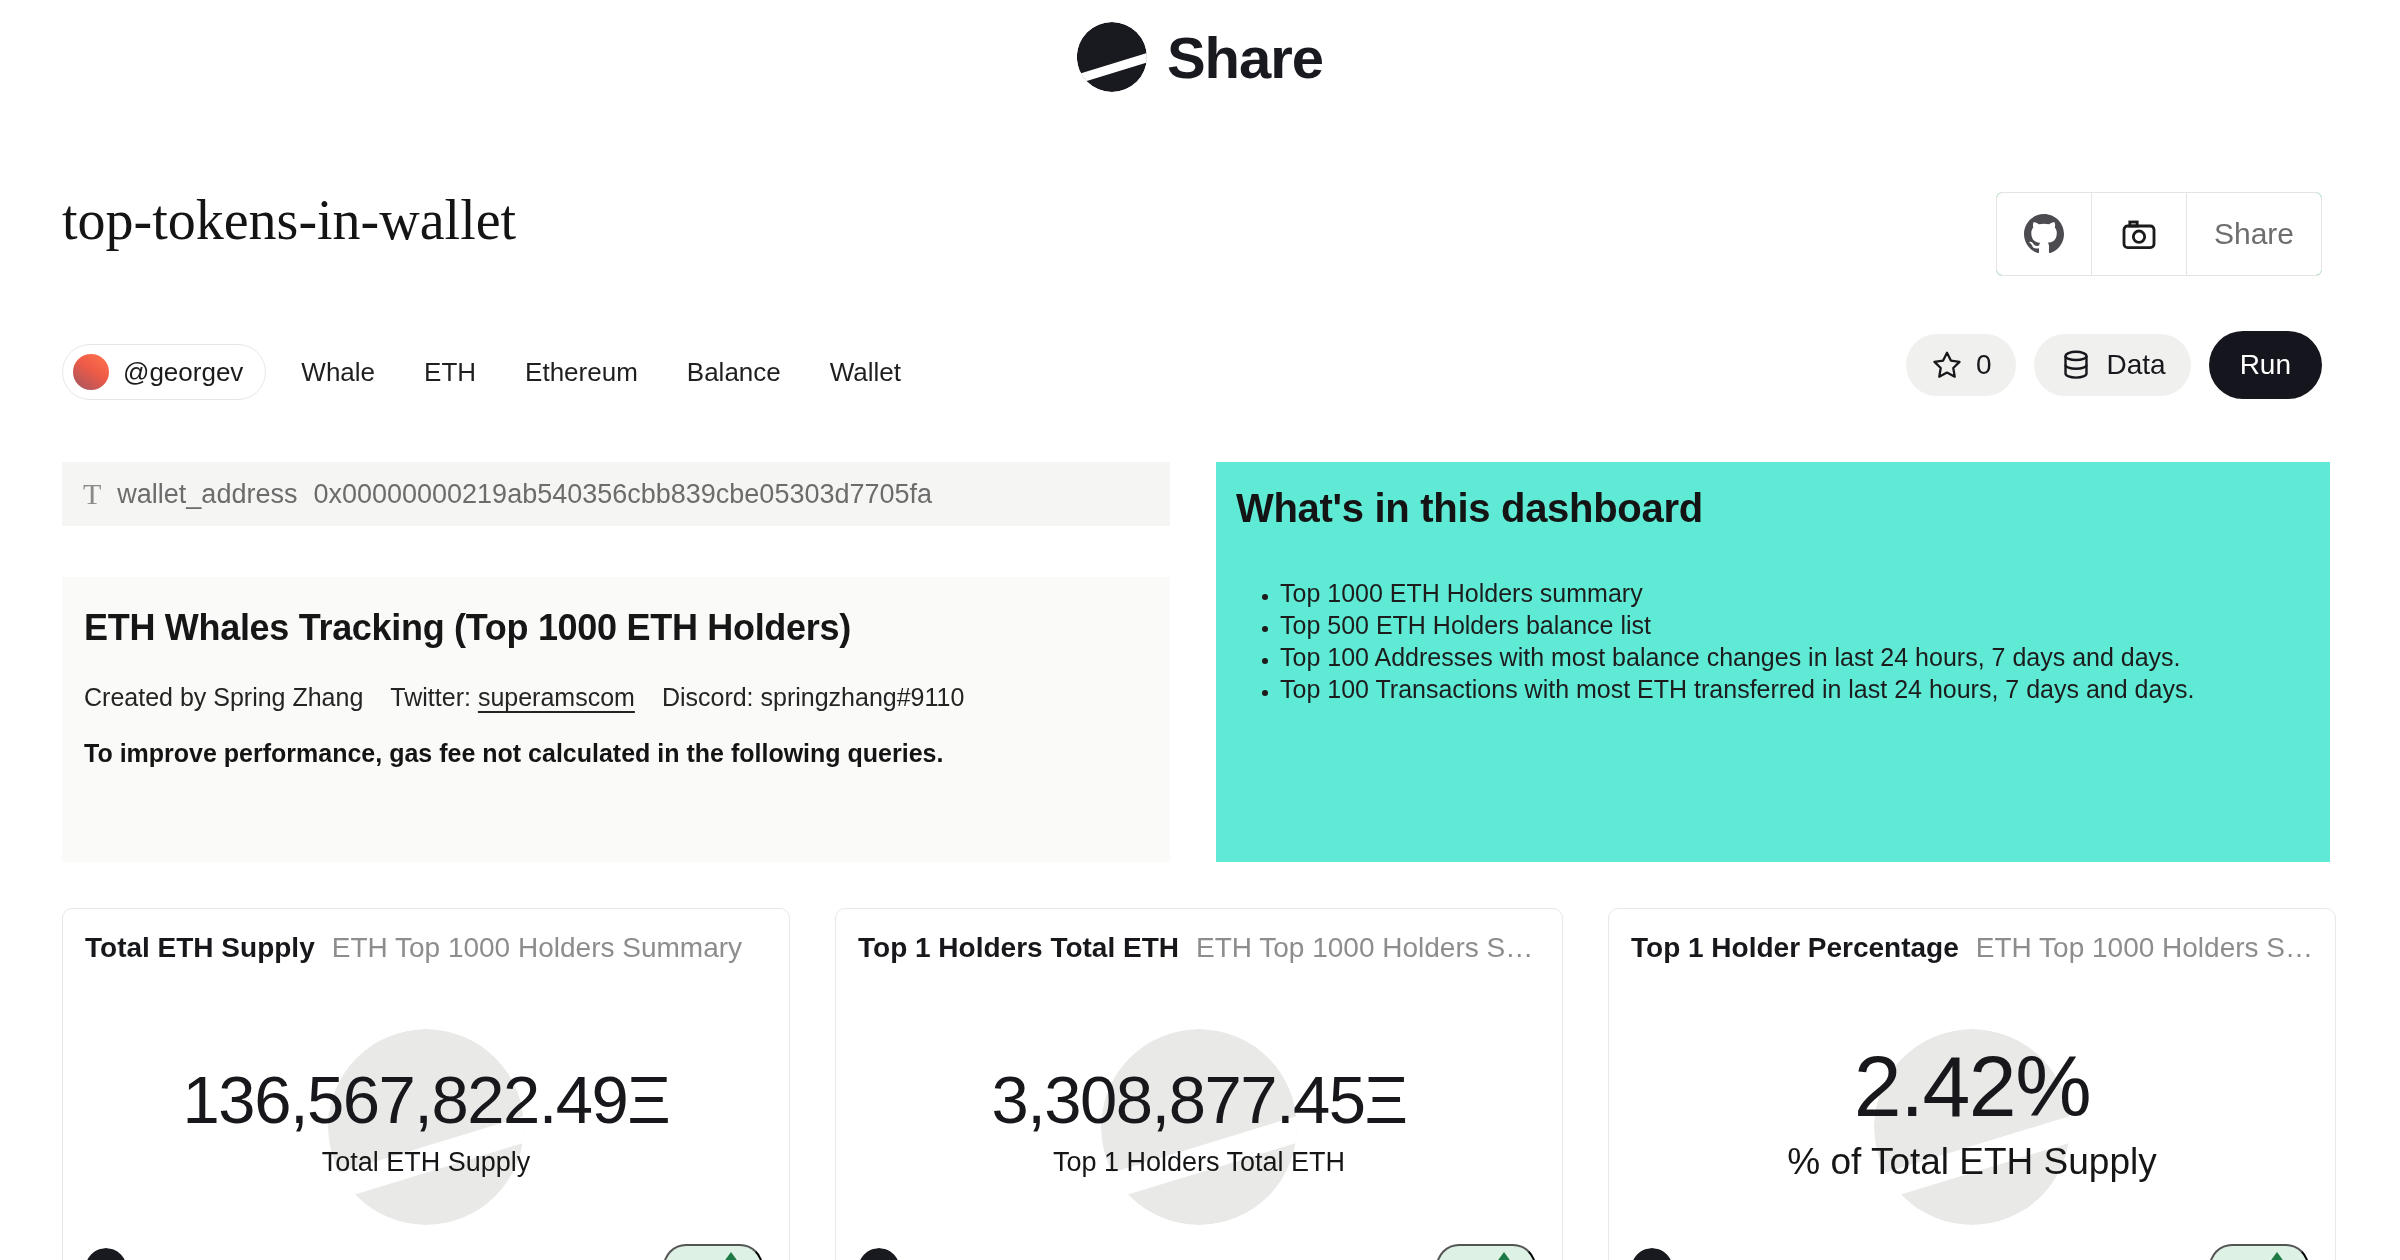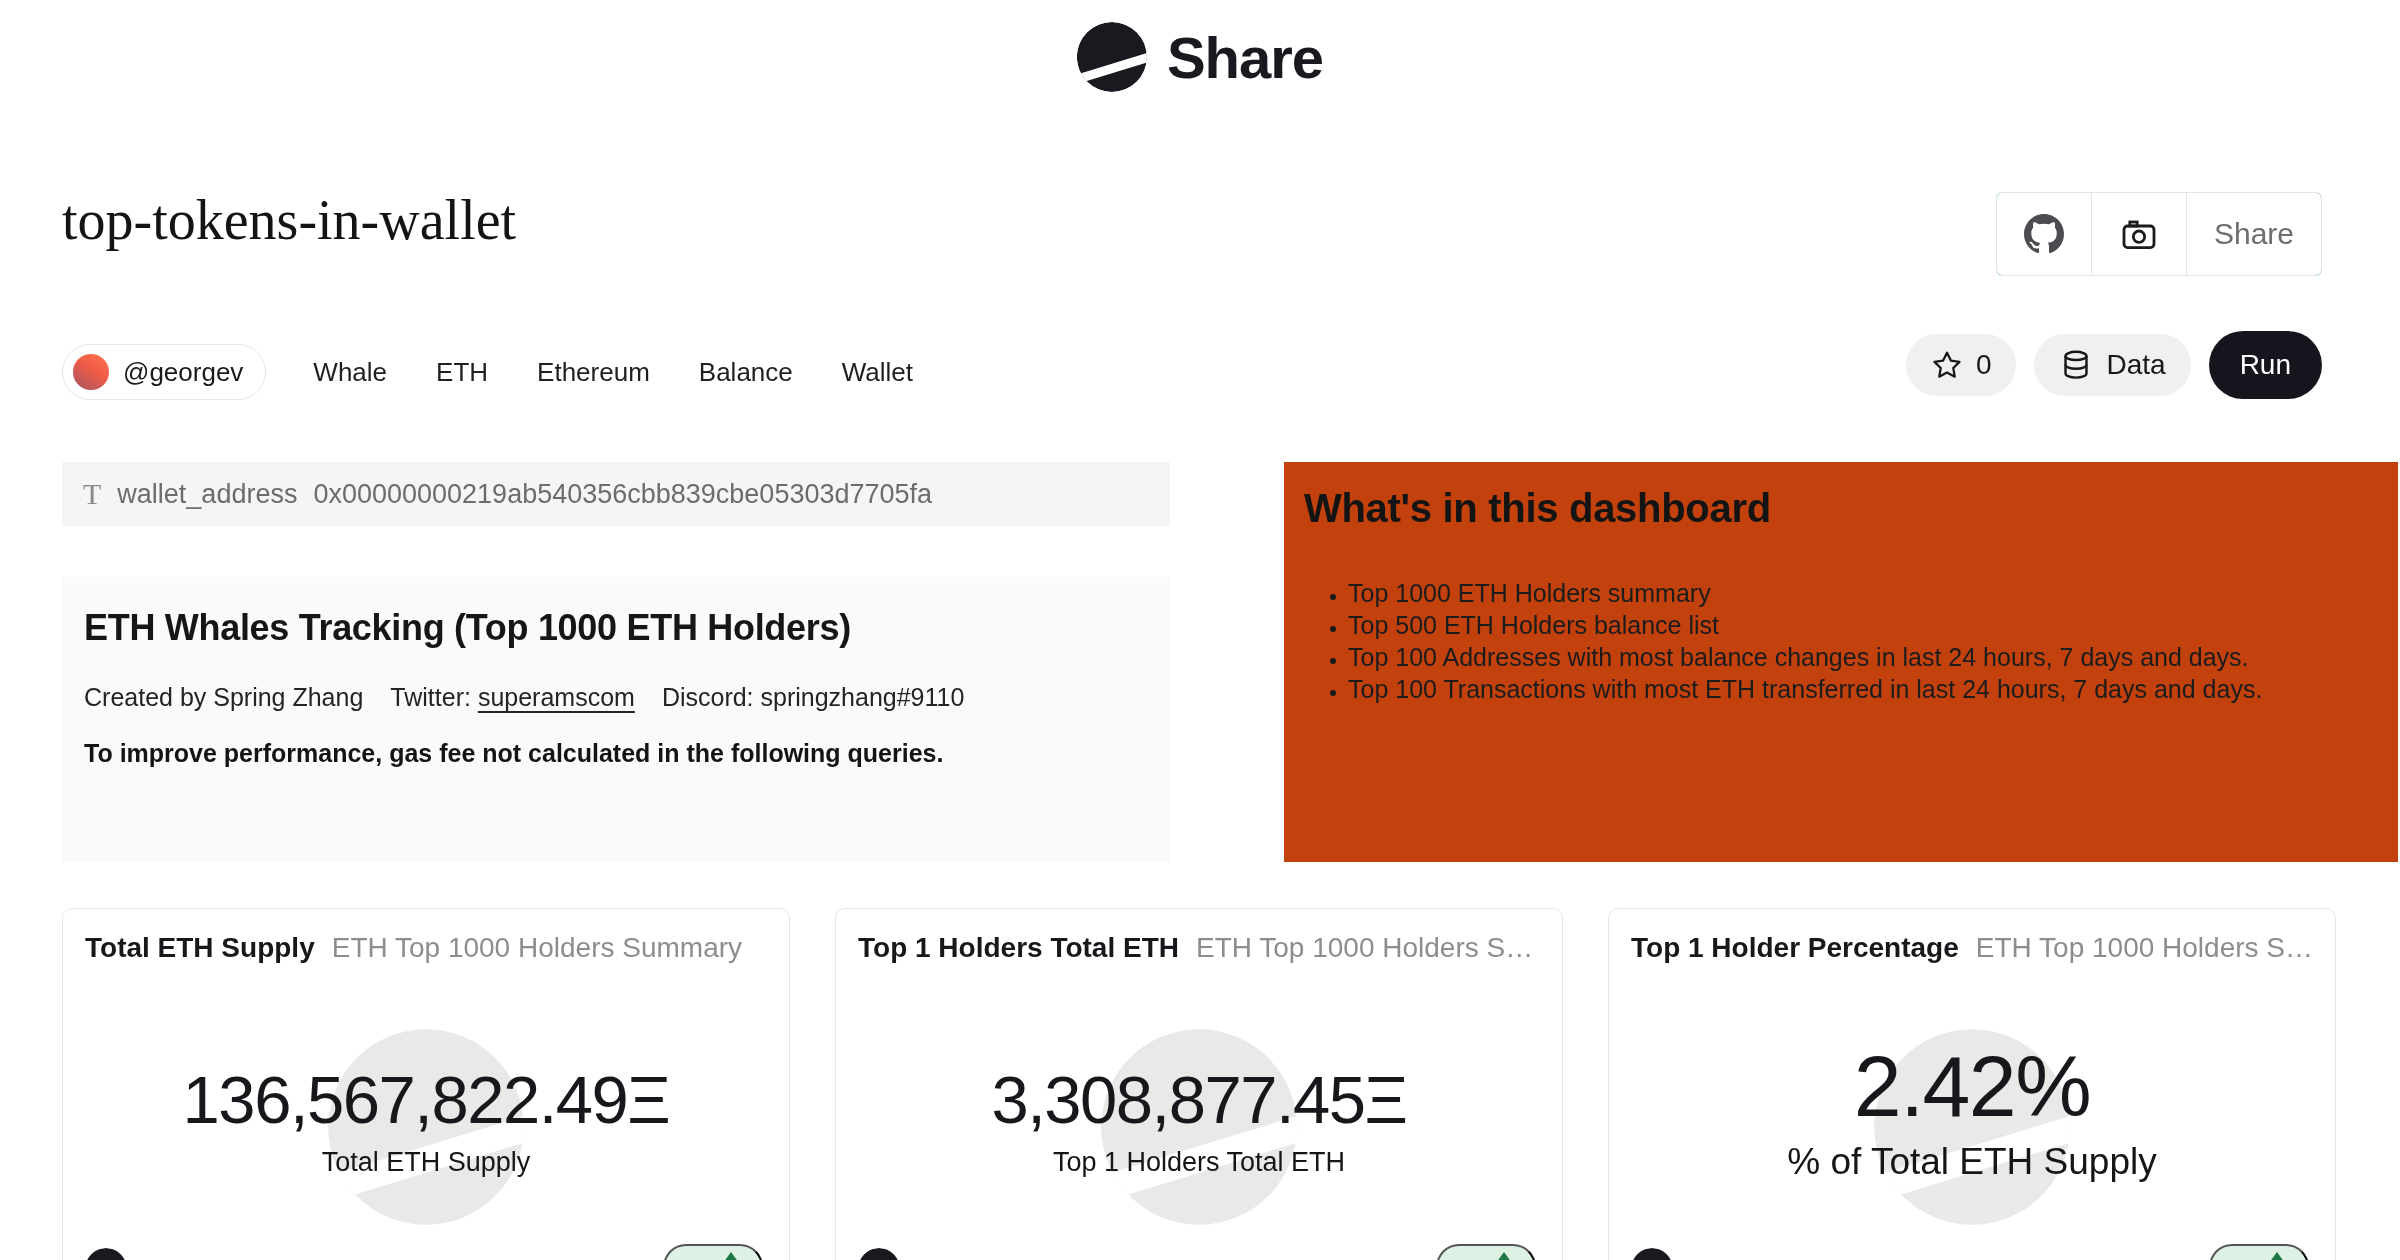--- a/index.html
+++ b/index.html
@@ -24,21 +24,21 @@
   
   .meta-left{position:absolute;left:62px;top:344px;display:flex;align-items:center;}
   .pill{display:flex;align-items:center;gap:14px;height:54px;padding:0 22px;border:1px solid #e6e6e4;
         border-radius:28px;background:#fff;}
   .author-pill{cursor:pointer;padding-left:10px;}
   .avatar{width:36px;height:36px;border-radius:50%;
           background:linear-gradient(215deg,#fb6c4c 15%,#ee5b47 45%,#a75560 95%);}
   .author-name{font-size:26px;color:#1a1a1a;}
   .updated-pill{margin-left:16px;color:#5f5f5f;}
   .updated-text{font-size:26px;color:#5f5f5f;}
-  .tags{display:flex;align-items:center;gap:49px;margin-left:47px;}
+  .tags{display:flex;align-items:center;gap:49px;margin-left:35px;}
   .tag{font-size:26px;color:#1f1f1f;cursor:pointer;}
 
   .meta-right{position:absolute;right:78px;top:331px;display:flex;align-items:center;gap:18px;}
   .soft-pill{display:flex;align-items:center;gap:13px;height:62px;padding:0 25px;border-radius:31px;
              background:#f0f0ee;border:none;font-size:28px;color:#17171c;cursor:pointer;}
   .star-glyph{font-size:30px;line-height:1;}
   .run-btn{display:flex;align-items:center;justify-content:center;height:68px;padding:0 31px;
            border-radius:34px;background:#15151e;color:#ffffff;font-size:28px;border:none;cursor:pointer;}
 
   
@@ -49,21 +49,21 @@
 
   
   .desc-card{position:absolute;left:62px;top:577px;width:1108px;height:285px;background:#fafaf9;
              box-sizing:border-box;padding:30px 22px;}
   .desc-card h2{margin:0;font-size:36px;font-weight:600;color:#161616;letter-spacing:-0.3px;}
   .byline{display:flex;gap:27px;margin-top:34px;font-size:25px;color:#242424;}
   .byline a{color:#242424;text-decoration:underline;text-underline-offset:5px;cursor:pointer;}
   .note{margin-top:27px;font-size:25px;font-weight:700;color:#141414;}
 
   
-  .info-card{position:absolute;left:1284px;top:462px;width:1114px;height:400px;background:#c2410c;
+  .info-card{position:absolute;left:1216px;top:462px;width:1114px;height:400px;background:#5eead4;
              box-sizing:border-box;padding:24px 20px;}
   .info-card h2{margin:0;font-size:40px;font-weight:600;color:#141414;letter-spacing:-0.3px;}
   .info-card ul{margin:51px 0 0 0;padding-left:44px;}
   .info-card li{font-size:25px;color:#1c1c1c;margin-bottom:9px;line-height:23px;}
   .info-card li::marker{font-size:19px;}
 
   
   .cards{position:absolute;left:62px;top:908px;display:flex;gap:45px;}
   .counter-card{position:relative;width:728px;height:420px;background:#fff;border:1px solid #e8e8e6;
                 border-radius:10px;box-sizing:border-box;overflow:hidden;}

